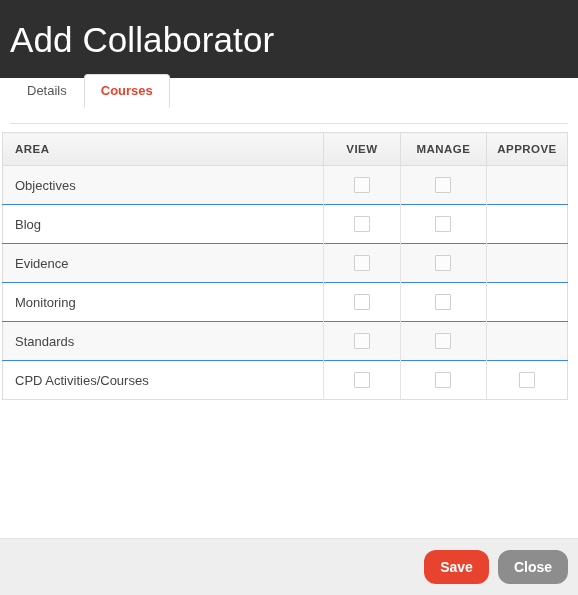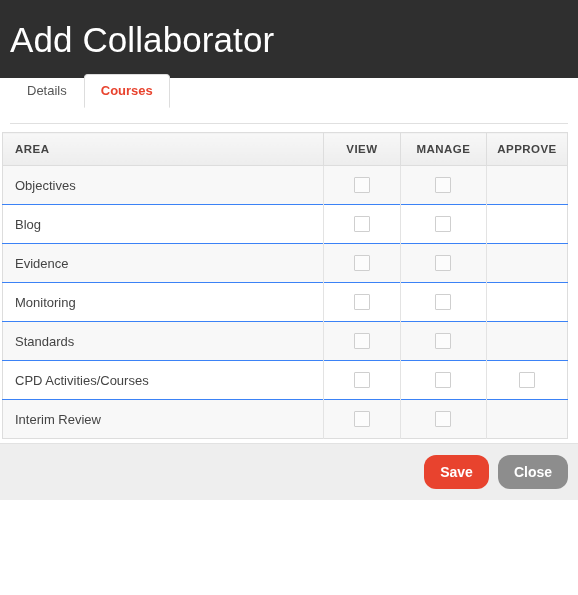--- a/index.html
+++ b/index.html
@@ -5,21 +5,21 @@
   * { box-sizing: border-box; }
   html, body {
     margin: 0; padding: 0;
     width: 578px; height: 595px;
     background: #ffffff;
     font-family: "Liberation Sans", sans-serif;
     overflow: hidden;
   }
 
   .modal {
-    width: 578px; height: 500px;
+    width: 578px; height: 595px;
     display: flex; flex-direction: column;
     background: #701a75;
     position: relative;
   }
 
   
   .titlebar {
     background: #2f2f2f;
     height: 78px;
     flex: 0 0 78px;
@@ -218,26 +218,20 @@
             <td class="c"><input type="checkbox" class="cb" style=""></td>
             <td class="c"><input type="checkbox" class="cb" style=""></td>
             <td class="c"></td>
           </tr>
           <tr>
             <td>CPD Activities/Courses</td>
             <td class="c"><input type="checkbox" class="cb" style=""></td>
             <td class="c"><input type="checkbox" class="cb" style=""></td>
             <td class="c"><input type="checkbox" class="cb" style=""></td>
           </tr>
-          <tr>
-            <td>Interim Review</td>
-            <td class="c"><input type="checkbox" class="cb" style=""></td>
-            <td class="c"><input type="checkbox" class="cb" style=""></td>
-            <td class="c"></td>
-          </tr>
         </tbody>
     </table>
   </div>
 
   <div class="footer">
     <button class="btn btn-save">Save</button>
     <button class="btn btn-close">Close</button>
   </div>
 
 </div>

